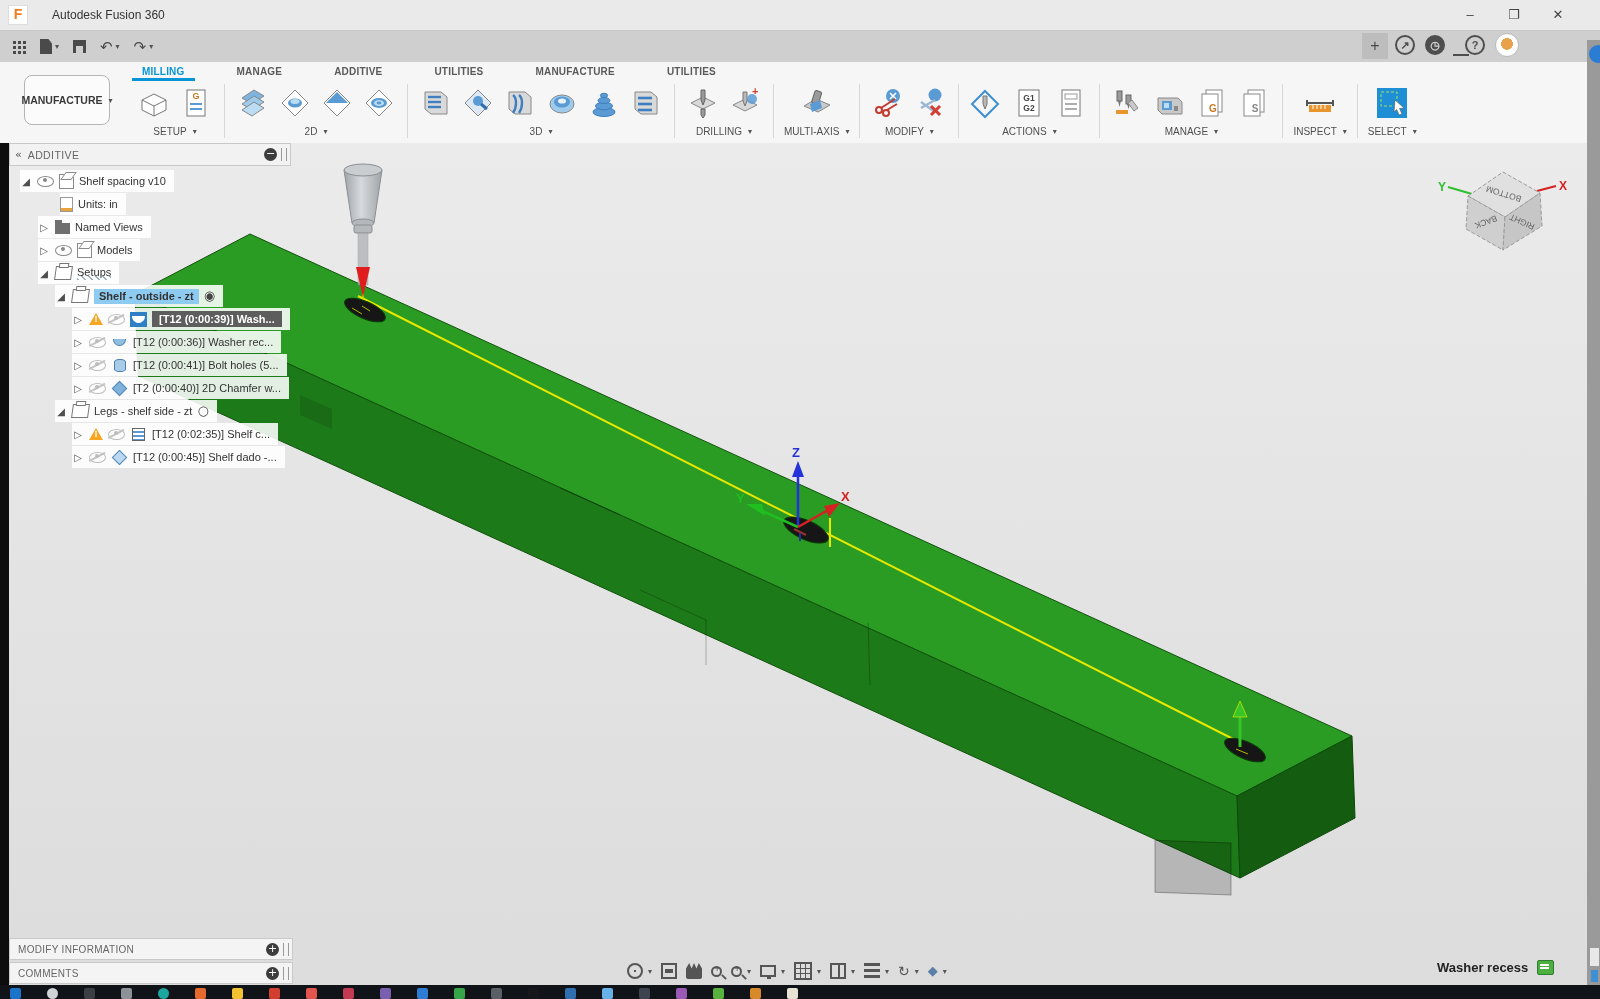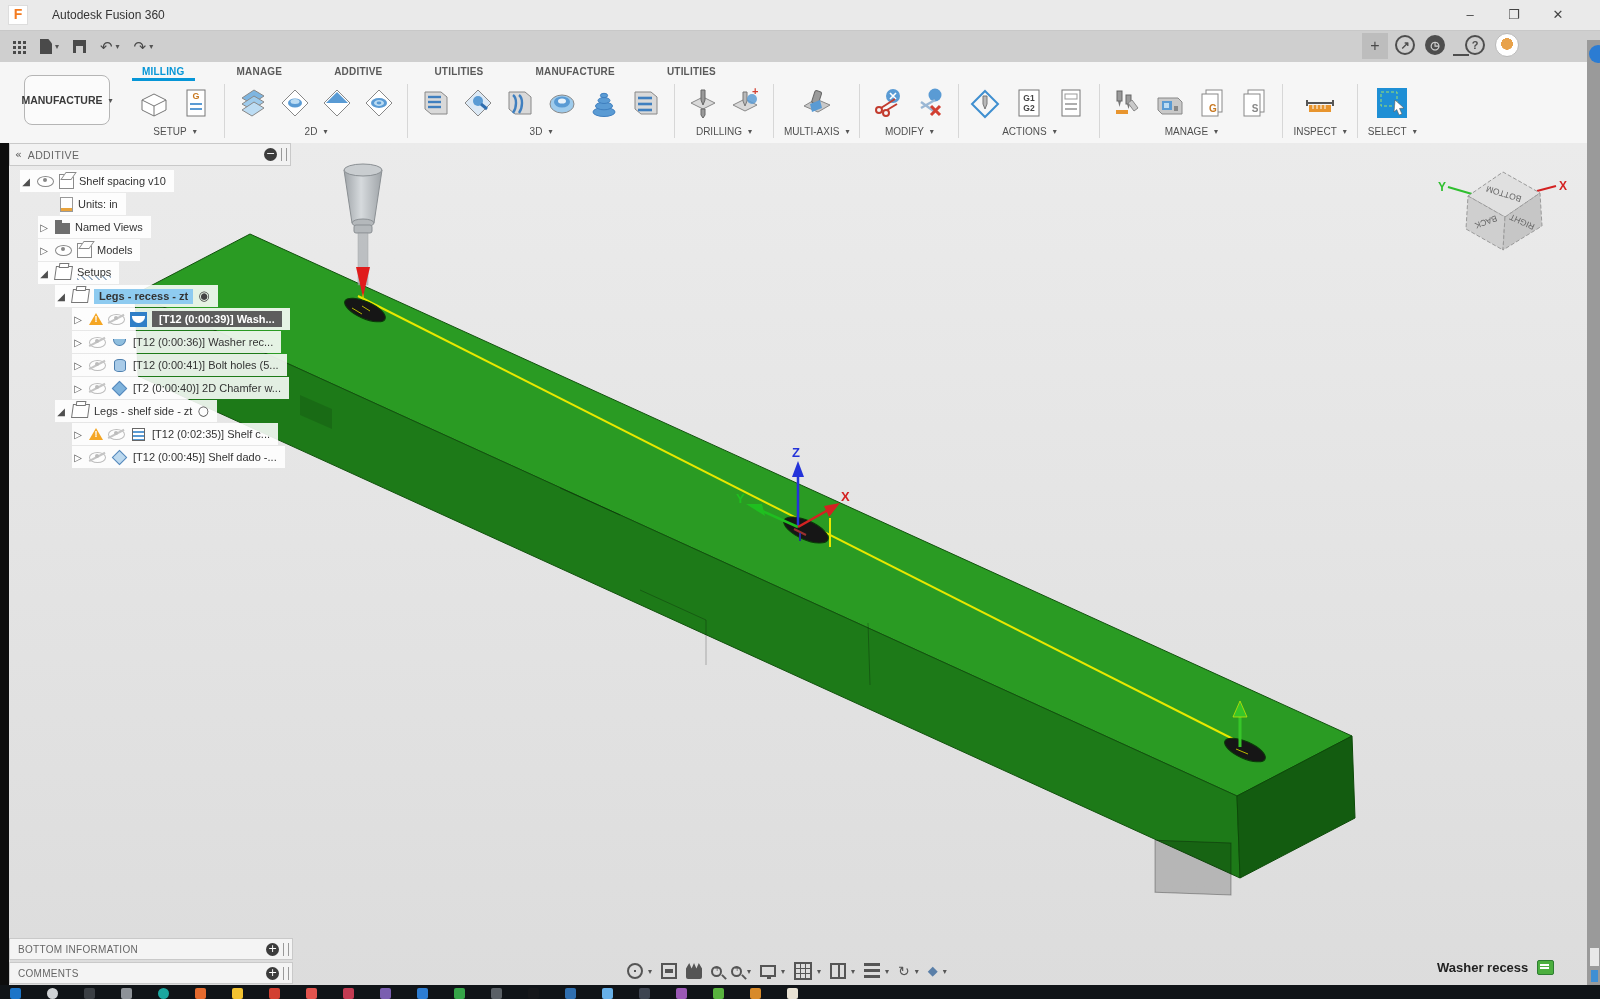--- a/index.html
+++ b/index.html
@@ -640,21 +640,21 @@
     <span class="lbl">Models</span>
   </div>
   <div class="trow" style="top:262px;left:38px;">
     <span class="exp open glyph">◢</span>
     <span class="setupic"></span>
     <span class="lbl hatch">Setups</span>
   </div>
   <div class="trow" style="top:285px;left:55px;">
     <span class="exp open glyph">◢</span>
     <span class="setupic"></span>
-    <span class="lbl sel-setup hatch">Legs - recess - zt</span>
+    <span class="lbl sel-setup hatch">Shelf - outside - zt</span>
     <span class="radio glyph">◉</span>
   </div>
   <div class="trow" style="top:308px;left:72px;">
     <span class="exp glyph">▷</span>
     <span class="warn"></span>
     <span class="eye off"></span>
     <span class="tpic selblue">
         <span class="bowl"></span>
       </span>
     <span class="lbl tp-dark">[T12 (0:00:39)] Wash...</span>
@@ -701,21 +701,21 @@
   <div class="trow" style="top:446px;left:72px;">
     <span class="exp glyph">▷</span>
     <span class="eye off"></span>
     <span class="tpic">
         <span class="diam"></span>
       </span>
     <span class="lbl">[T12 (0:00:45)] Shelf dado -...</span>
   </div>
 
   <div class="panelbar" id="nestingbar">
-    <span class="ptitle">BOTTOM INFORMATION</span>
+    <span class="ptitle">MODIFY INFORMATION</span>
     <span class="hdr-right">
         <span class="circbtn">+</span>
         <span class="grip"></span>
       </span>
   </div>
   <div class="panelbar" id="commentsbar">
     <span class="ptitle">COMMENTS</span>
     <span class="hdr-right">
         <span class="circbtn">+</span>
         <span class="grip"></span>

